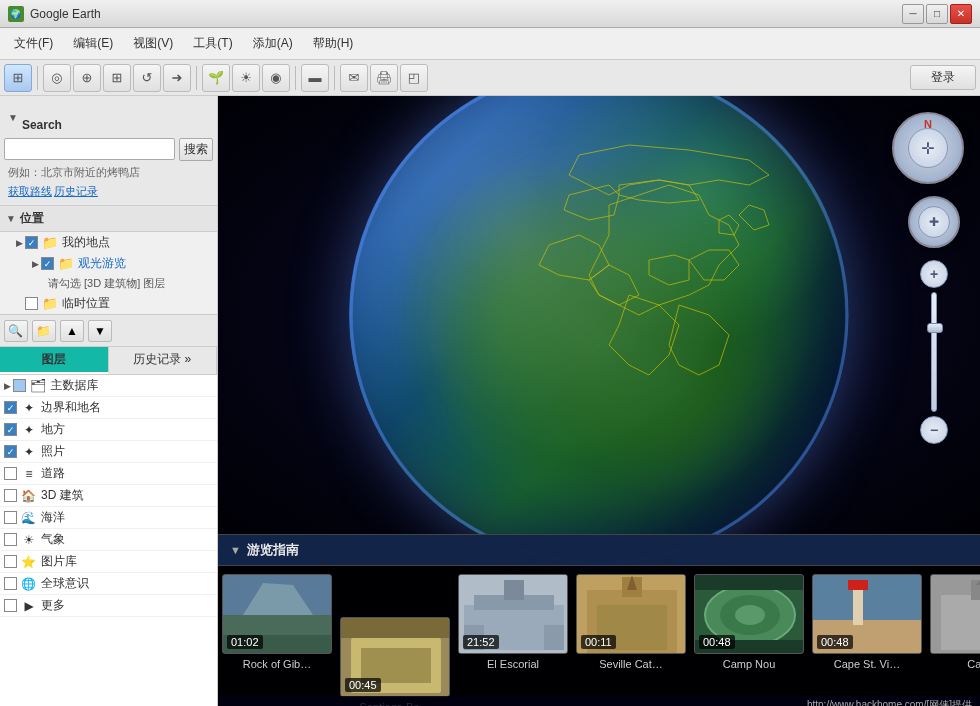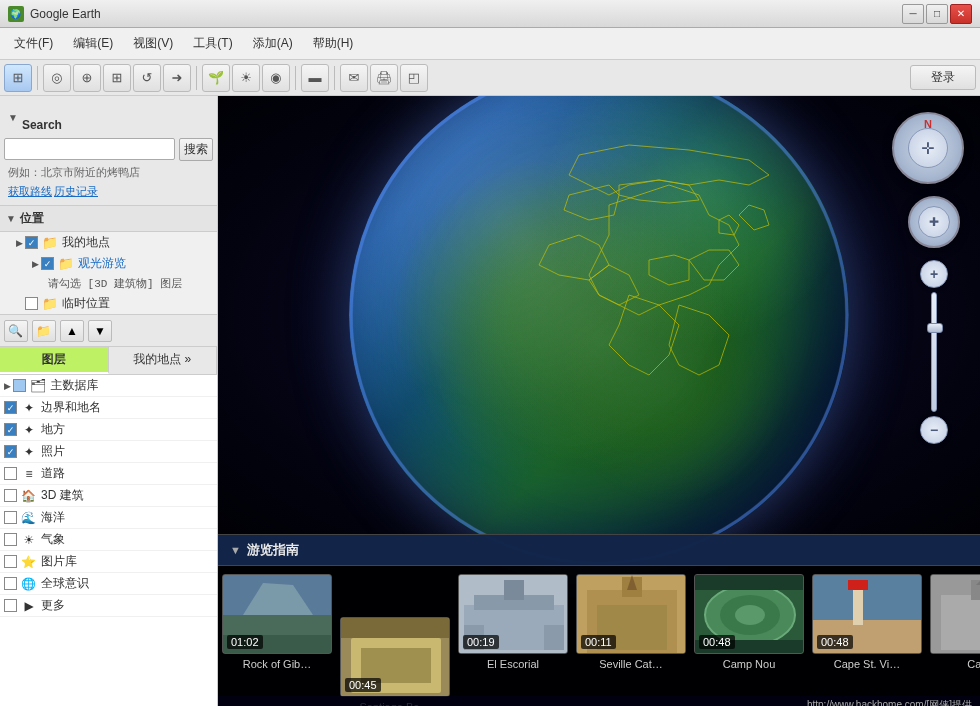--- a/index.html
+++ b/index.html
@@ -174,21 +174,21 @@
       background: white;
       margin-right: 4px;
       display: flex; align-items: center; justify-content: center;
       font-size: 9px;
     }
     .tree-check.checked { background: #3a80c0; color: white; }
     .tree-check.partial { background: #a0c8f0; }
     .tree-folder-icon { margin-right: 4px; font-size: 13px; }
     .tree-arrow { font-size: 9px; margin-right: 2px; color: #555; }
     .tree-label-blue { color: #1a6bc4; }
-    .tree-sub-text { font-size: 11px; color: #555; padding: 2px 4px 2px 48px; font-family: Liberation Mono, monospace; }
+    .tree-sub-text { font-size: 11px; color: #555; padding: 2px 4px 2px 48px; }
 
     
     #layer-controls {
       height: 32px;
       background: #e8e8e8;
       display: flex;
       align-items: center;
       padding: 0 4px;
       gap: 4px;
       border-bottom: 1px solid #ccc;
@@ -212,21 +212,21 @@
       flex: 1;
       padding: 4px 8px;
       text-align: center;
       font-size: 12px;
       cursor: pointer;
       background: #e8e8e8;
       border-right: 1px solid #ccc;
       color: #333;
     }
     .layer-tab.active {
-      background: #bef264;
+      background: #14b8a6;
       border-bottom: 2px solid white;
       font-weight: bold;
     }
 
     
     #layer-tree {
       flex: 1;
       overflow-y: auto;
       background: white;
     }
@@ -567,21 +567,21 @@
 
     <div id="layer-controls">
       <div class="layer-ctrl-btn">🔍</div>
       <div class="layer-ctrl-btn">📁</div>
       <div class="layer-ctrl-btn">▲</div>
       <div class="layer-ctrl-btn">▼</div>
     </div>
 
     <div id="layer-tabs">
       <div class="layer-tab active">图层</div>
-      <div class="layer-tab">我的地点 »</div>
+      <div class="layer-tab">历史记录 »</div>
     </div>
 
     <div id="layer-tree">
 
       <div class="layer-item">
         <span class="tree-arrow">▶</span>
         <div class="tree-check partial"></div>
         <span style="margin-right:4px;font-size:13px">🗂</span>
         <span>主数据库</span>
       </div>
@@ -733,21 +733,21 @@
         <div class="thumb-item">
           <div class="thumb-img thumb-escorial">
             <svg width="110" height="80" viewBox="0 0 110 80">
               <rect x="0" y="0" width="110" height="80" fill="#b0bcc8"></rect>
               <rect x="5" y="30" width="100" height="45" fill="#9aaabb"></rect>
               <rect x="15" y="20" width="80" height="15" fill="#8899aa"></rect>
               <rect x="45" y="5" width="20" height="20" fill="#7a8a9a"></rect>
               <rect x="5" y="50" width="20" height="25" fill="#8a9aab"></rect>
               <rect x="85" y="50" width="20" height="25" fill="#8a9aab"></rect>
             </svg>
-            <span class="thumb-duration">00:19</span>
+            <span class="thumb-duration">21:52</span>
           </div>
           <div class="thumb-label">El Escorial</div>
         </div>
 
         <div class="thumb-item">
           <div class="thumb-img thumb-seville">
             <svg width="110" height="80" viewBox="0 0 110 80">
               <rect x="0" y="0" width="110" height="80" fill="#c0a060"></rect>
               <rect x="10" y="15" width="90" height="65" fill="#b09050"></rect>
               <rect x="45" y="2" width="20" height="20" fill="#a08040"></rect>

